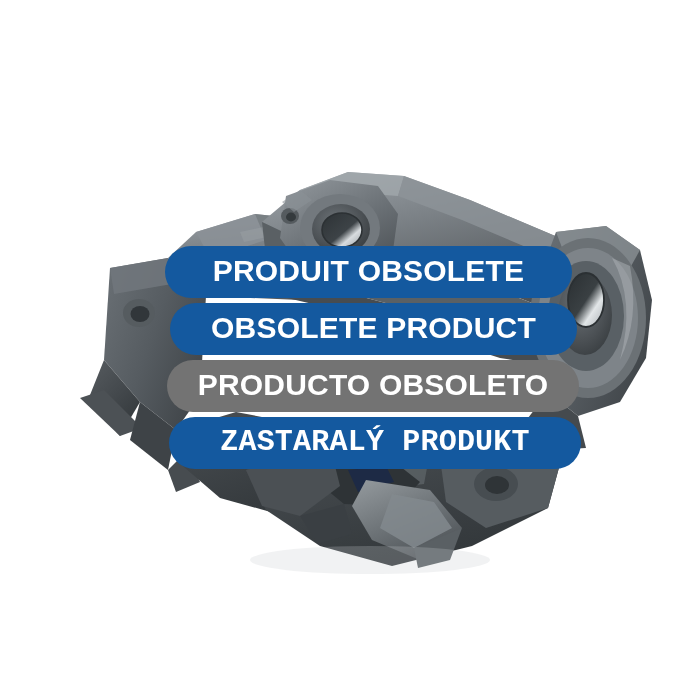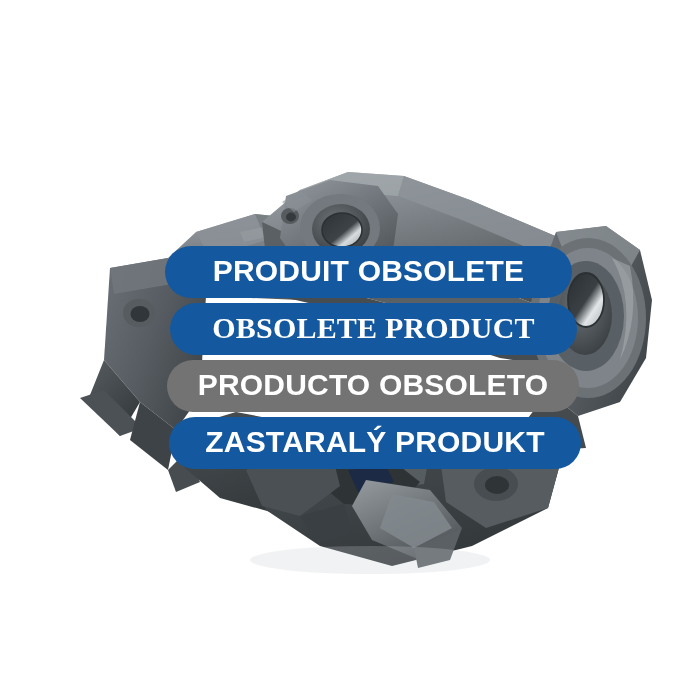--- a/index.html
+++ b/index.html
@@ -63,23 +63,23 @@
     line-height: 1;
     white-space: nowrap;
     text-align: center;
   }
   .banner-label {
     display: block;
     transform: translateY(-1px);
   }
 
   .banner-fr { margin-left: 153px; width: 407px; }
-  .banner-en { margin-left: 158px; width: 407px; font-family: Liberation Serif, serif; }
+  .banner-en { margin-left: 158px; width: 407px; }
   .banner-es { margin-left: 155px; width: 412px; }
-  .banner-cs { margin-left: 157px; width: 412px; }
+  .banner-cs { margin-left: 157px; width: 412px; font-family: Liberation Mono, monospace; }
 </style>
 </head>
 <body>
 
 <div id="stage" style="background: rgb(255, 255, 255);">
 
   <div id="product-render">
     <svg viewBox="0 0 700 700" xmlns="http://www.w3.org/2000/svg" aria-hidden="true">
       <defs>
         <linearGradient id="gMetalTop" x1="0" y1="0" x2="0.25" y2="1">

